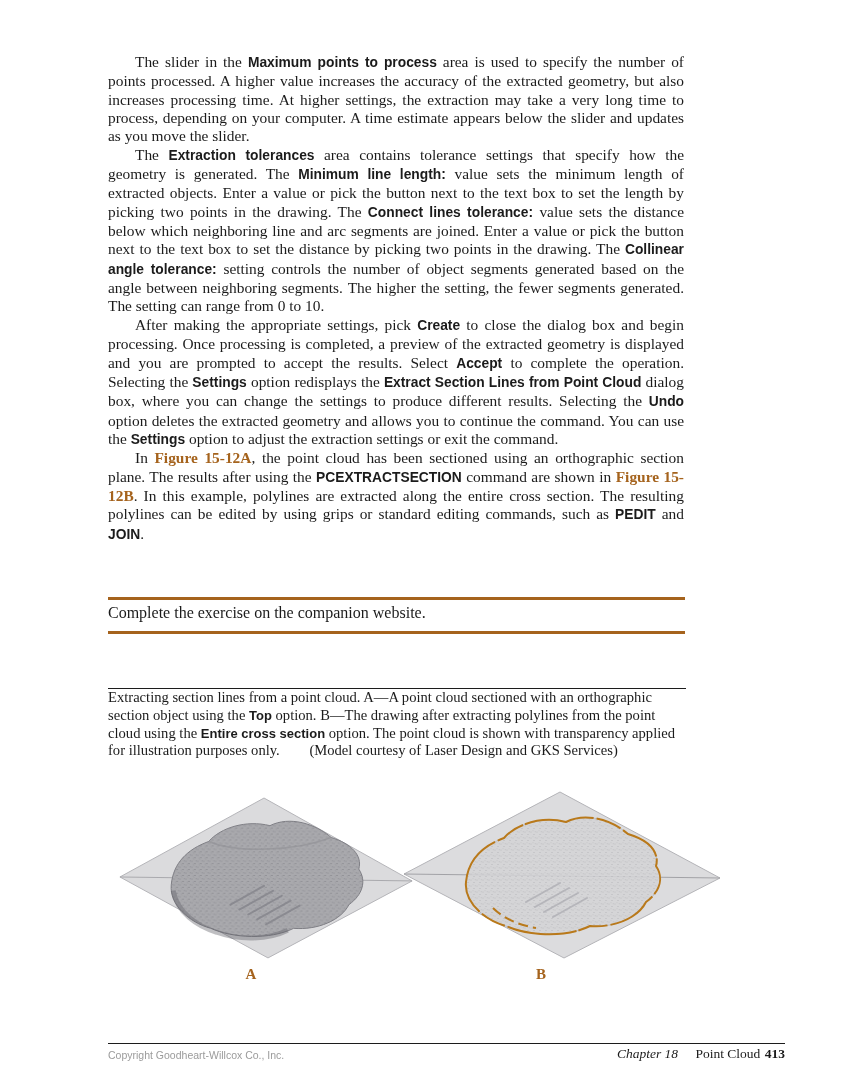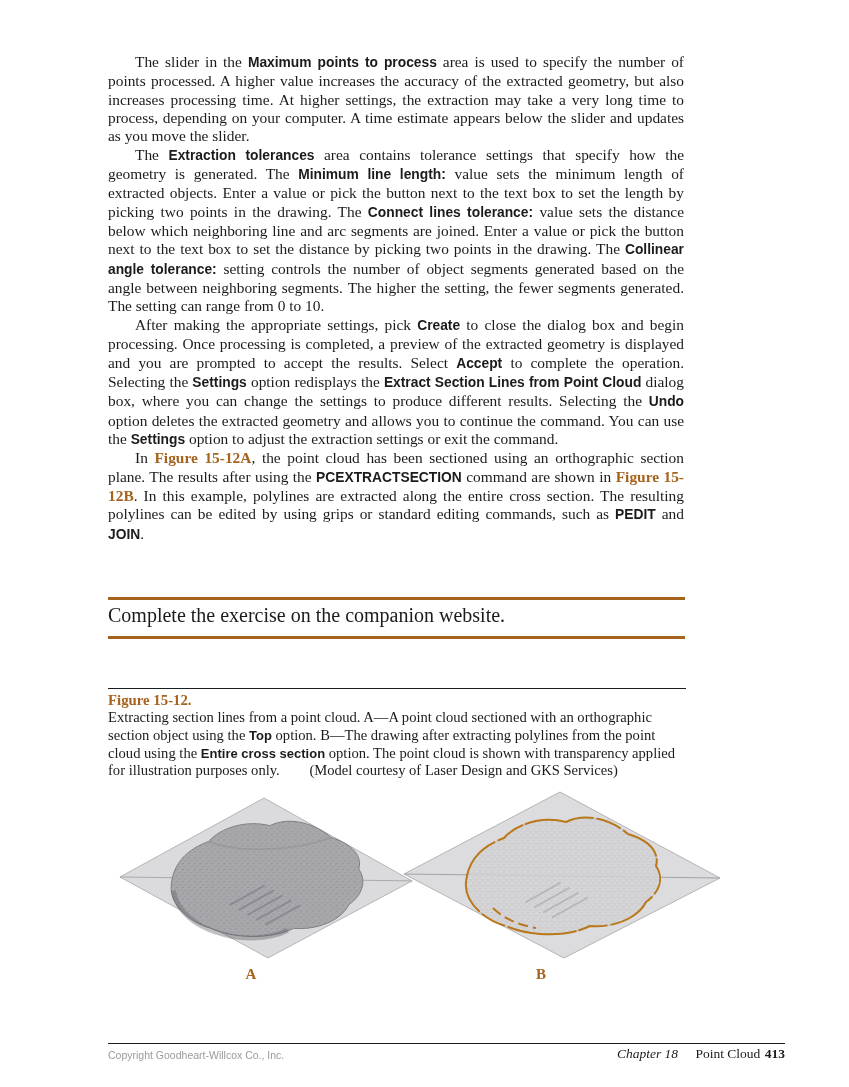--- a/index.html
+++ b/index.html
@@ -14,21 +14,21 @@
   .seg-ref{font-weight:bold;color:var(--accent);}
   .seg-it{margin-left:26px;}
 
   
   .exercise{position:absolute;left:108px;top:597px;width:577px;}
   .ex-rule{border:0;border-top:3.5px solid var(--accent);margin:0;}
   .ex-head{display:flex;justify-content:space-between;align-items:flex-start;margin-top:4px;}
   .ex-title{font-family:"Liberation Sans",sans-serif;font-weight:bold;font-size:21px;
             color:var(--accent);letter-spacing:.2px;}
   .ex-url{font-family:"Liberation Sans",sans-serif;font-size:13.5px;color:#222;margin-top:7px;}
-  .ex-body{font-size:20px;margin-top:4px;}
+  .ex-body{font-size:16px;margin-top:4px;}
   .ex-rule-bottom{border:0;border-top:3.5px solid var(--accent);margin:9px 0 0 0;}
 
   
   .figcap{position:absolute;left:108px;top:688px;width:578px;}
   .figcap-rule{border:0;border-top:1.6px solid #1c1c1c;margin:0;}
   .figcap-head{font-weight:bold;font-size:14.8px;color:var(--accent);margin-top:3px;}
   .figcap-text{font-size:14.6px;line-height:17.8px;}
   .figcap-text .seg-ui{font-size:13px;}
 
   
@@ -64,21 +64,20 @@
   </div>
 
 <div class="exercise">
   <hr class="ex-rule">
   <div class="ex-body">Complete the exercise on the companion website.</div>
   <hr class="ex-rule-bottom">
 </div>
 
 <div class="figcap">
   <hr class="figcap-rule">
-  <div class="figcap-head">Figure 15-12.</div>
   <div class="figcap-text" id="figcap-text"><span class="seg-plain">Extracting section lines from a point cloud. A—A point cloud sectioned with an orthographic section object using the </span><span class="seg-ui">Top</span><span class="seg-plain"> option. B—The drawing after extracting polylines from the point cloud using the </span><span class="seg-ui">Entire cross section</span><span class="seg-plain"> option. The point cloud is shown with transparency applied for illustration purposes only. </span><span class="seg-it">(Model courtesy of Laser Design and GKS Services)</span></div>
 </div>
 
 <div class="figures">
   <div class="fig fig-a">
     <svg width="306" height="176" viewBox="0 0 310 178">
       <defs>
         <pattern id="speckA" width="6" height="6" patternUnits="userSpaceOnUse">
           <circle cx="1" cy="2" r="0.6" fill="#83838a"></circle>
           <circle cx="4" cy="4.5" r="0.6" fill="#74747b"></circle>

